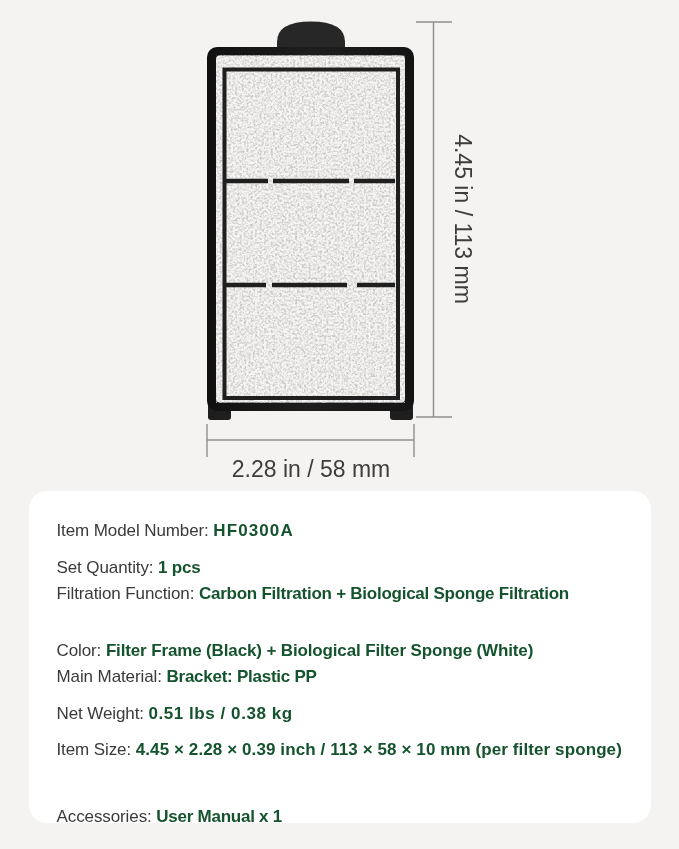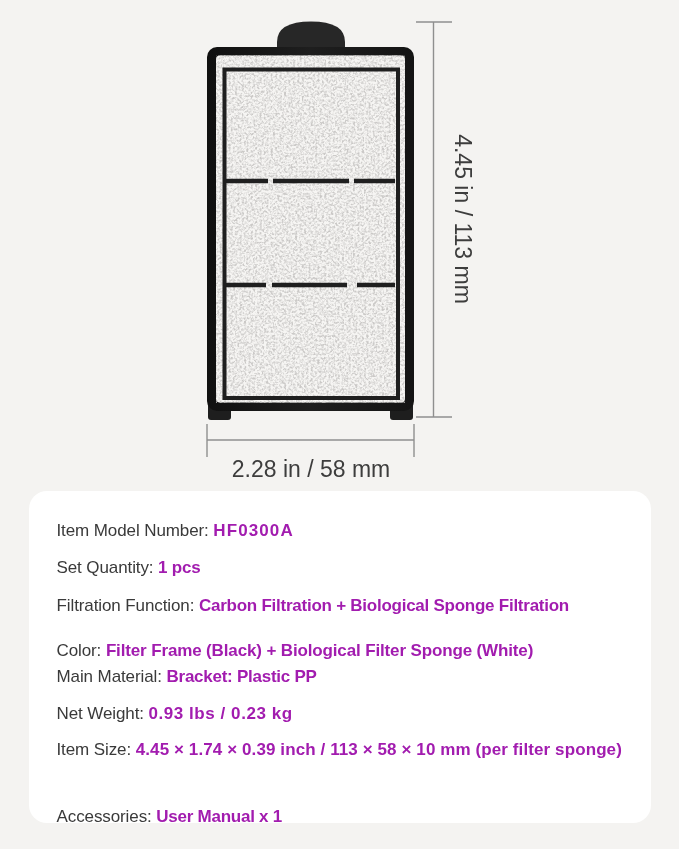--- a/index.html
+++ b/index.html
@@ -2,21 +2,21 @@
 <html><head>
 <meta charset="utf-8">
 <style>
   html,body{margin:0;padding:0;}
   body{width:679px;height:849px;background:#f4f3f1;position:relative;overflow:hidden;
        font-family:"Liberation Sans",sans-serif;}
   .abs{position:absolute;}
   .card{position:absolute;left:29px;top:491px;width:622px;height:332px;
         background:#ffffff;border-radius:18px;}
   .row{position:absolute;left:56.5px;font-size:17px;letter-spacing:-0.1px;color:#3a3a3a;white-space:nowrap;}
-  .v{color:#a21caf;font-weight:bold;letter-spacing:-0.25px;}
+  .v{color:#14532d;font-weight:bold;letter-spacing:-0.25px;}
 </style>
 </head>
 <body>
 
 <svg class="abs" style="left:0;top:0" width="679" height="490" viewBox="0 0 679 490">
   <defs>
     <filter id="speck" x="0%" y="0%" width="100%" height="100%">
       <feTurbulence type="fractalNoise" baseFrequency="0.45" numOctaves="4" seed="11" result="n"></feTurbulence>
       <feColorMatrix in="n" type="matrix" values="0 0 0 0 0.55  0 0 0 0 0.54  0 0 0 0 0.53  1.6 1.6 1.6 0 -2.1"></feColorMatrix>
     </filter>
@@ -61,23 +61,23 @@
 
   <text x="311" y="477" text-anchor="middle" font-size="23" fill="#3d3d3d">2.28 in / 58 mm</text>
 </svg>
 
 <div class="card"></div>
 
 <div class="row" style="top:521px">Item Model Number: <span class="v" style="letter-spacing:1.1px">HF0300A</span></div>
 
 <div class="row" style="top:557.5px">Set Quantity: <span class="v">1 pcs</span></div>
 
-<div class="row" style="top:596px">Filtration Function: <span class="v">Carbon Filtration + Biological Sponge Filtration</span></div>
+<div class="row" style="top:584px">Filtration Function: <span class="v">Carbon Filtration + Biological Sponge Filtration</span></div>
 
 <div class="row" style="top:641px">Color: <span class="v" style="letter-spacing:-0.14px">Filter Frame (Black) + Biological Filter Sponge (White)</span></div>
 
 <div class="row" style="top:667px">Main Material: <span class="v">Bracket: Plastic PP</span></div>
 
-<div class="row" style="top:703.5px">Net Weight: <span class="v" style="letter-spacing:0.55px">0.93 lbs / 0.23 kg</span></div>
+<div class="row" style="top:703.5px">Net Weight: <span class="v" style="letter-spacing:0.55px">0.51 lbs / 0.38 kg</span></div>
 
-<div class="row" style="top:740px">Item Size: <span class="v" style="letter-spacing:0.1px">4.45 × 1.74 × 0.39 inch / 113 × 58 × 10 mm (per filter sponge)</span></div>
+<div class="row" style="top:740px">Item Size: <span class="v" style="letter-spacing:0.1px">4.45 × 2.28 × 0.39 inch / 113 × 58 × 10 mm (per filter sponge)</span></div>
 
 <div class="row" style="top:807px">Accessories: <span class="v">User Manual x 1</span></div>
 
 </body></html>

